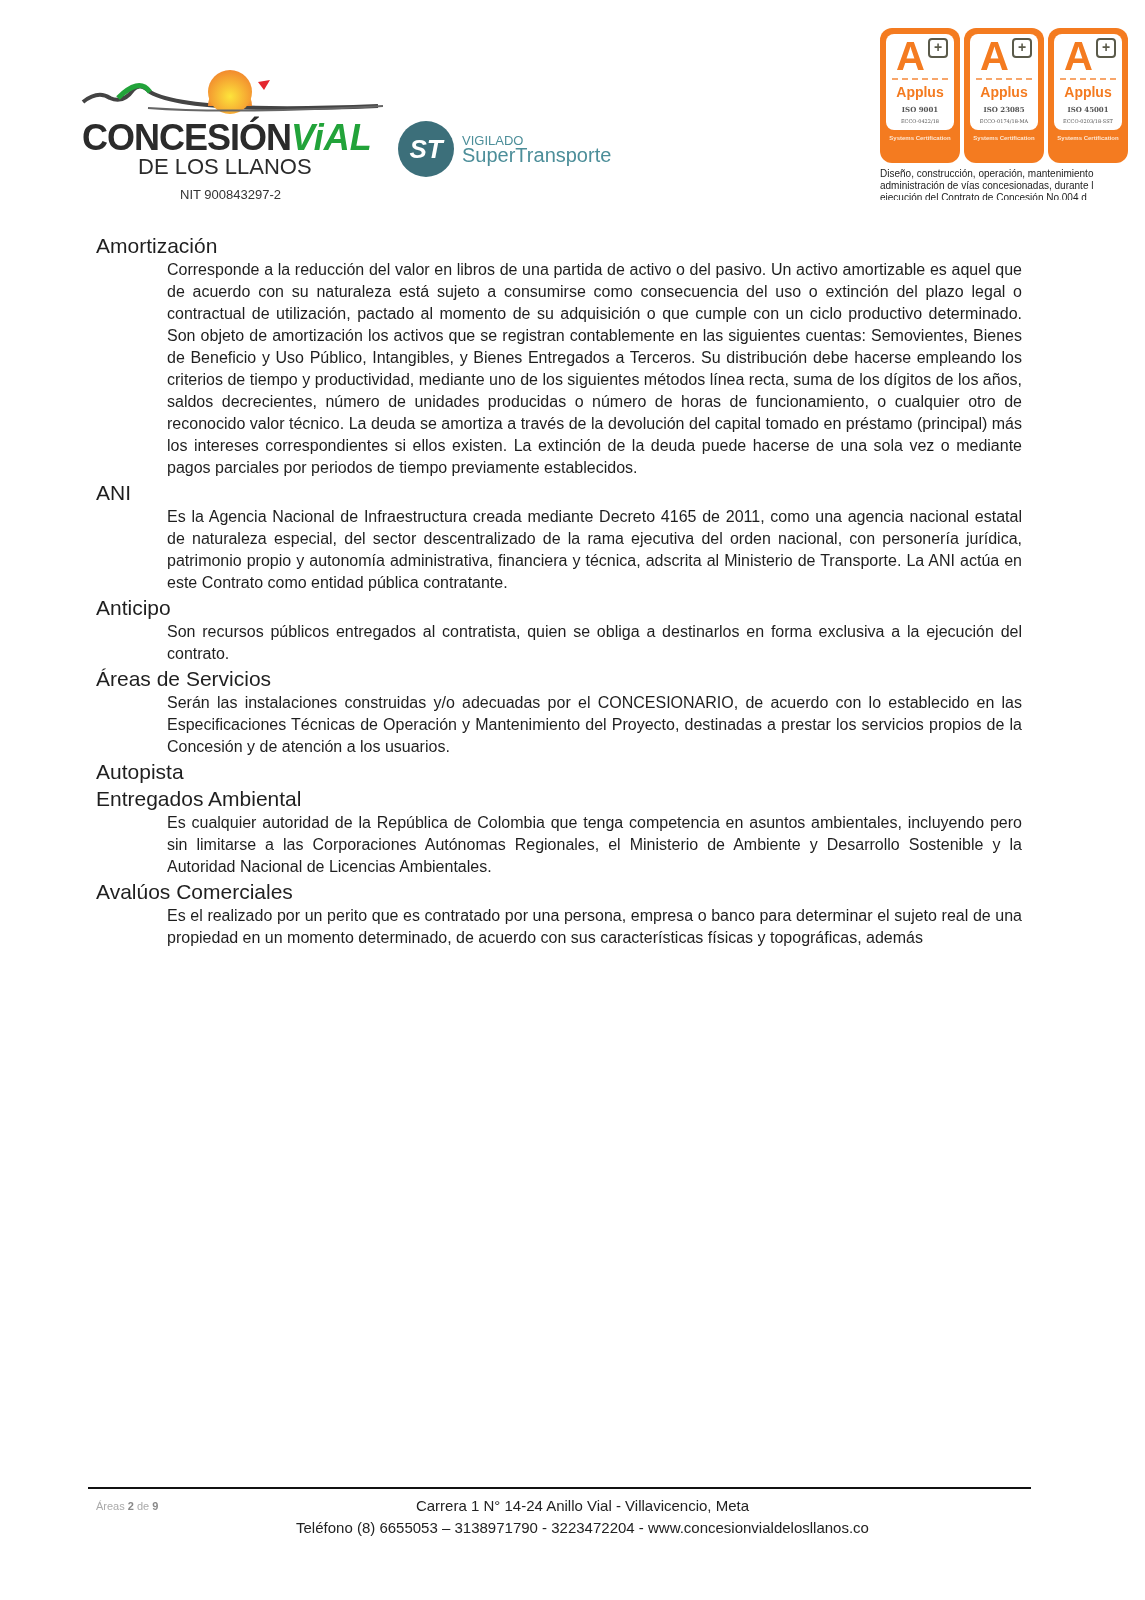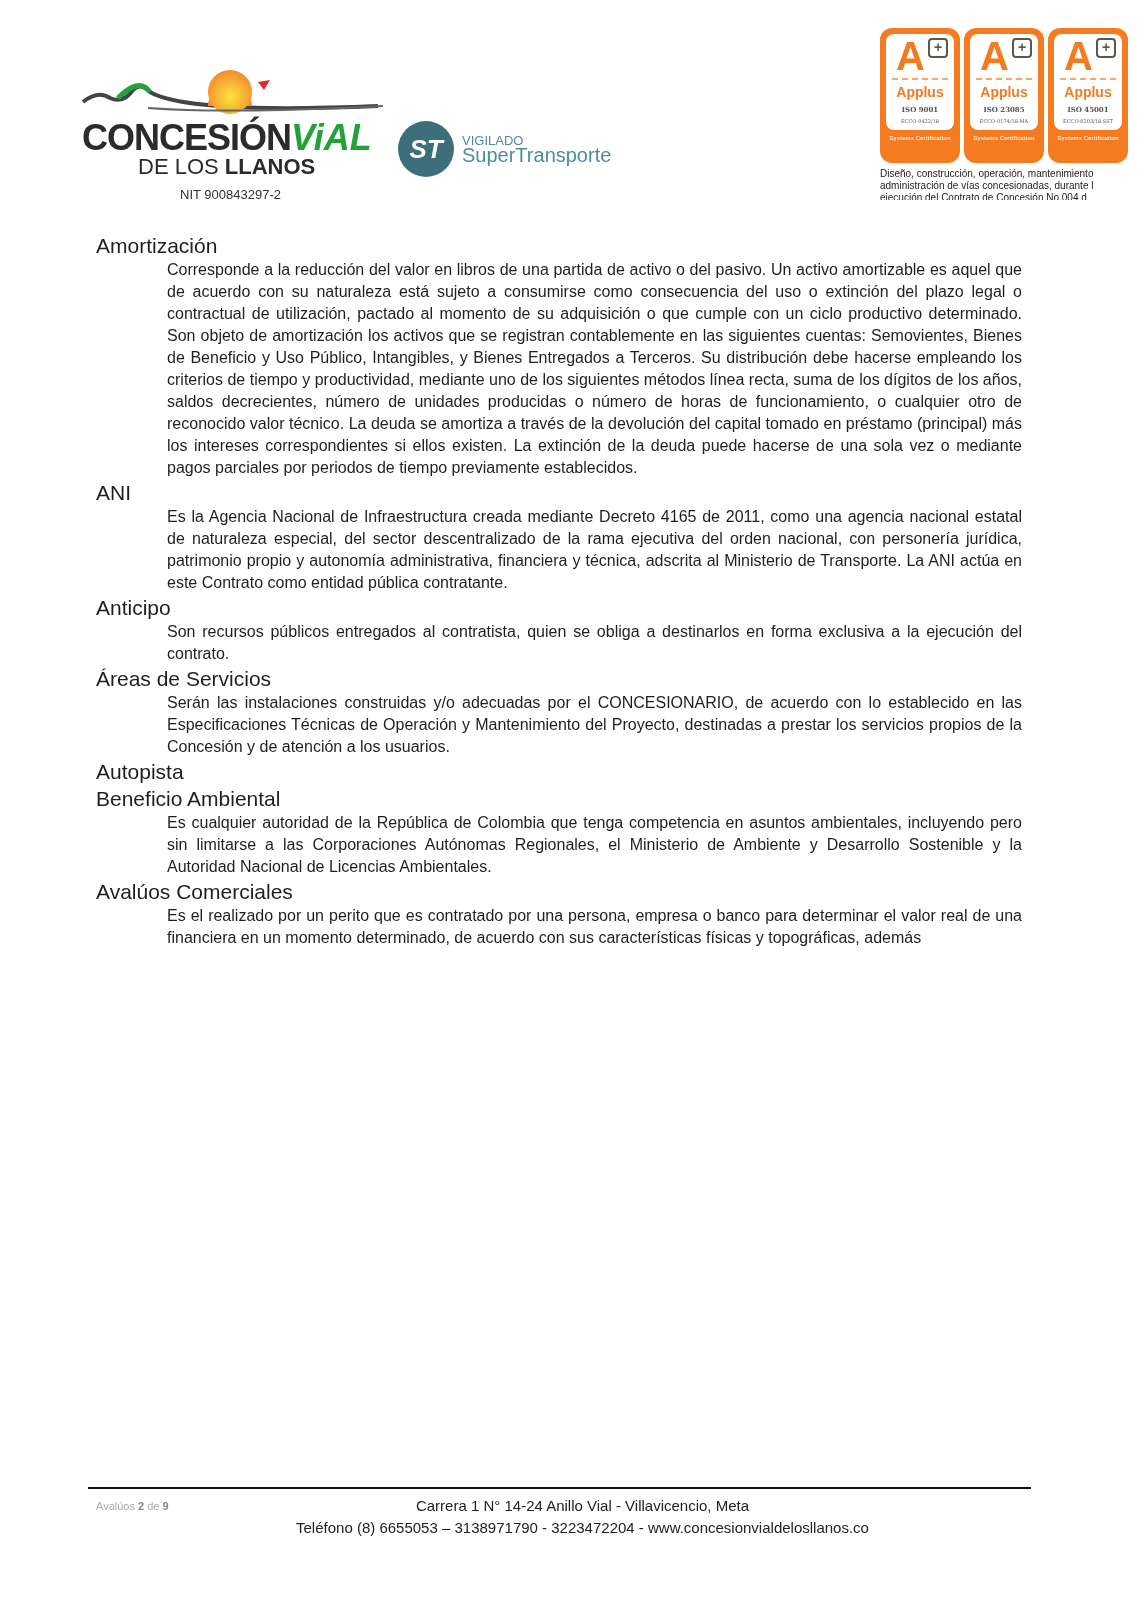--- a/index.html
+++ b/index.html
@@ -6,21 +6,21 @@
   body { width: 1145px; height: 1600px; position: relative; overflow: hidden;
          font-family: "Liberation Sans", sans-serif; color: #1a1a1a; }
 
   
   .logo { position: absolute; left: 78px; top: 62px; width: 310px; height: 150px; }
   .logo svg { position: absolute; left: 0; top: 0; }
   .logo-main { position: absolute; left: 4px; top: 55px; font-size: 36px; font-weight: bold;
                letter-spacing: -1px; color: #2b2b2b; white-space: nowrap; }
   .logo-main .vial { color: #22a33a; font-style: italic; font-weight: 900; letter-spacing: 0; }
   .logo-sub { position: absolute; left: 60px; top: 92px; font-size: 22px; color: #2b2b2b; white-space: nowrap; }
-  .logo-sub b { font-weight: 700; margin-top: 32px; }
+  .logo-sub b { font-weight: 400; margin-top: 32px; }
   .nit { position: absolute; left: 102px; top: 125px; font-size: 13px; color: #333; white-space: nowrap; }
 
   .st-logo { position: absolute; left: 398px; top: 120px; width: 190px; height: 60px; }
   .st-circle { position: absolute; left: 0; top: 1px; width: 56px; height: 56px; border-radius: 50%;
                background: #3c6f7a; color: #fff; font-weight: bold; font-size: 26px;
                display: flex; align-items: center; justify-content: center; font-style: italic; }
   .st-text { position: absolute; left: 64px; top: 13px; color: #4c8e99; font-size: 13px; line-height: 15px; }
   .st-text .l2 { font-size: 20px; }
 
   .certs { position: absolute; left: 880px; top: 28px; width: 265px; height: 136px; }
@@ -131,29 +131,29 @@
 <div class="content">
   <div class="term">Amortización</div>
   <div class="def">Corresponde a la reducción del valor en libros de una partida de activo o del pasivo. Un activo amortizable es aquel que de acuerdo con su naturaleza está sujeto a consumirse como consecuencia del uso o extinción del plazo legal o contractual de utilización, pactado al momento de su adquisición o que cumple con un ciclo productivo determinado. Son objeto de amortización los activos que se registran contablemente en las siguientes cuentas: Semovientes, Bienes de Beneficio y Uso Público, Intangibles, y Bienes Entregados a Terceros. Su distribución debe hacerse empleando los criterios de tiempo y productividad, mediante uno de los siguientes métodos línea recta, suma de los dígitos de los años, saldos decrecientes, número de unidades producidas o número de horas de funcionamiento, o cualquier otro de reconocido valor técnico. La deuda se amortiza a través de la devolución del capital tomado en préstamo (principal) más los intereses correspondientes si ellos existen. La extinción de la deuda puede hacerse de una sola vez o mediante pagos parciales por periodos de tiempo previamente establecidos.</div>
   <div class="term">ANI</div>
   <div class="def">Es la Agencia Nacional de Infraestructura creada mediante Decreto 4165 de 2011, como una agencia nacional estatal de naturaleza especial, del sector descentralizado de la rama ejecutiva del orden nacional, con personería jurídica, patrimonio propio y autonomía administrativa, financiera y técnica, adscrita al Ministerio de Transporte. La ANI actúa en este Contrato como entidad pública contratante.</div>
   <div class="term">Anticipo</div>
   <div class="def">Son recursos públicos entregados al contratista, quien se obliga a destinarlos en forma exclusiva a la ejecución del contrato.</div>
   <div class="term">Áreas de Servicios</div>
   <div class="def">Serán las instalaciones construidas y/o adecuadas por el CONCESIONARIO, de acuerdo con lo establecido en las Especificaciones Técnicas de Operación y Mantenimiento del Proyecto, destinadas a prestar los servicios propios de la Concesión y de atención a los usuarios.</div>
   <div class="term">Autopista</div>
-  <div class="term">Beneficio Ambiental</div>
+  <div class="term">Entregados Ambiental</div>
   <div class="def">Es cualquier autoridad de la República de Colombia que tenga competencia en asuntos ambientales, incluyendo pero sin limitarse a las Corporaciones Autónomas Regionales, el Ministerio de Ambiente y Desarrollo Sostenible y la Autoridad Nacional de Licencias Ambientales.</div>
   <div class="term">Avalúos Comerciales</div>
-  <div class="def">Es el realizado por un perito que es contratado por una persona, empresa o banco para determinar el valor real de una financiera en un momento determinado, de acuerdo con sus características físicas y topográficas, además</div>
+  <div class="def">Es el realizado por un perito que es contratado por una persona, empresa o banco para determinar el sujeto real de una propiedad en un momento determinado, de acuerdo con sus características físicas y topográficas, además</div>
 </div>
 
 <div class="footer-line"></div>
 <div class="page-num">
-  <span>Avalúos</span>
+  <span>Áreas</span>
   <b>2</b>
   <span>de</span>
   <b>9</b>
 </div>
 <div class="addr">
   <div>Carrera 1 N° 14-24 Anillo Vial - Villavicencio, Meta</div>
   <div>Teléfono (8) 6655053 – 3138971790 - 3223472204 - www.concesionvialdelosllanos.co</div>
 </div>
 
 </body></html>

